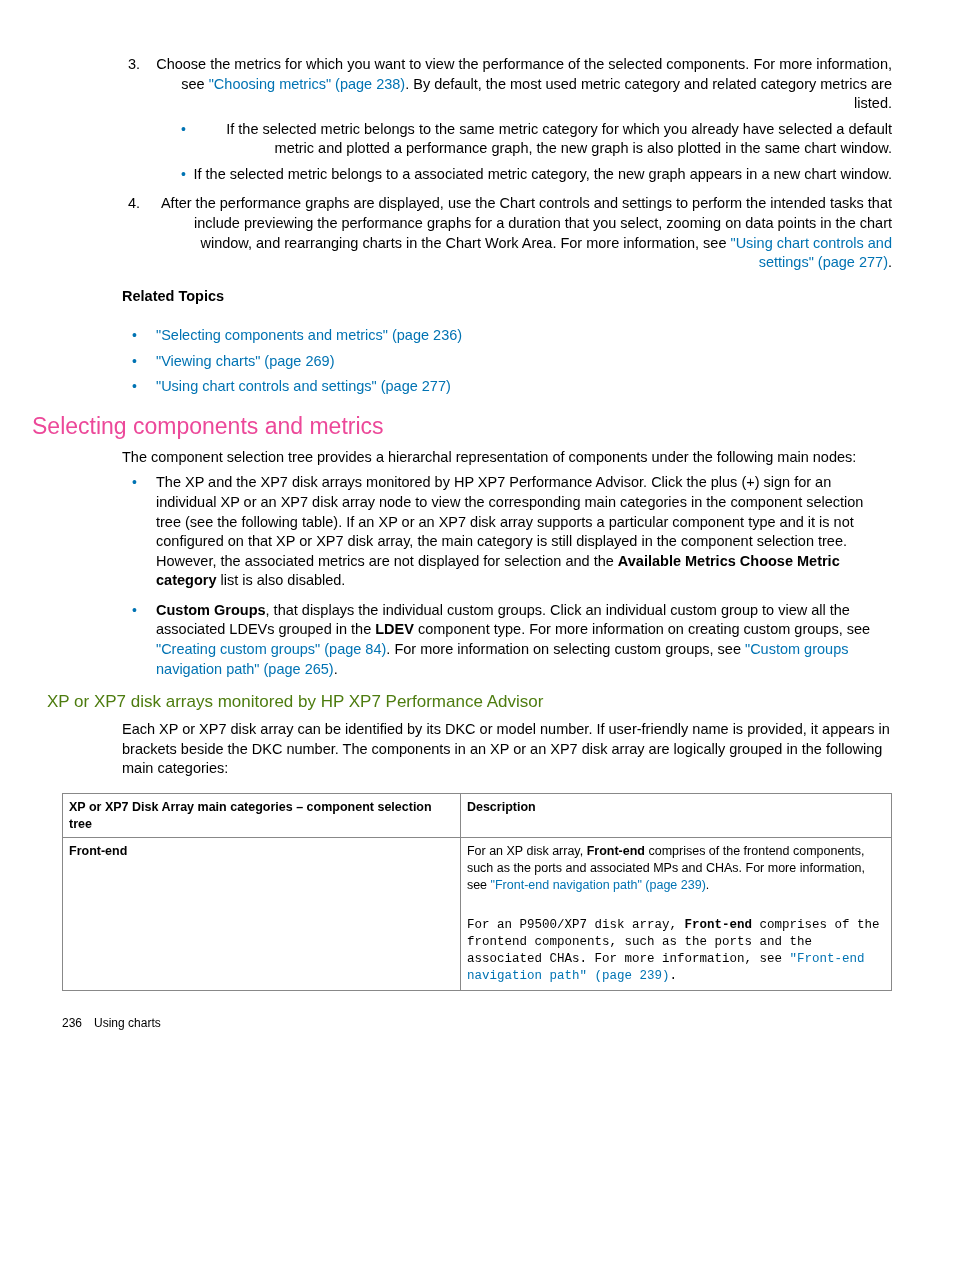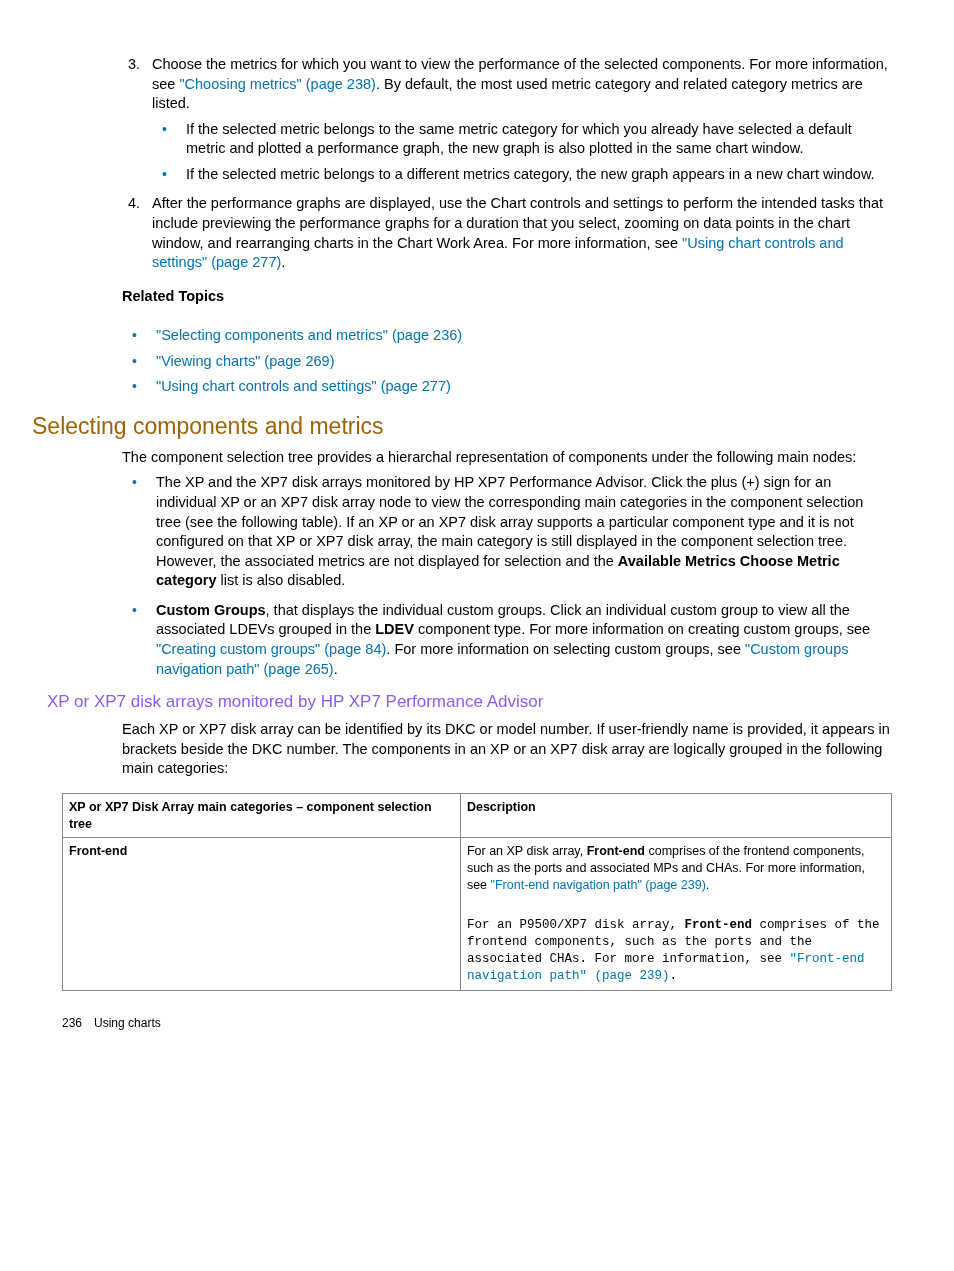--- a/index.html
+++ b/index.html
@@ -9,36 +9,36 @@
     color: #000;
     background: #fff;
     width: 954px;
     padding: 55px 62px 40px 62px;
     line-height: 1.35;
     font-weight: 300;
   }
   .ol-block { margin-left: 60px; }
   .li-row { display: flex; margin-bottom: 4px; }
   .li-num { width: 30px; flex-shrink: 0; text-align: right; padding-right: 12px; }
-  .li-body { flex: 1; }
+  .li-body { flex: 1; text-align: right; }
   .li-body p { margin-bottom: 4px; }
   .sub-ul { margin-top: 6px; margin-bottom: 6px; }
   .sub-li { display: flex; margin-bottom: 6px; }
   .dot { width: 34px; flex-shrink: 0; color: #0073b3; font-size: 14px; padding-left: 10px; line-height: 1.3; }
   .sub-li-body { flex: 1; }
   .link { color: #0073b3; }
   .bold { font-weight: 700; }
   .related-heading { font-weight: 700; margin-left: 60px; margin-top: 10px; margin-bottom: 20px; }
   .rel-ul { margin-left: 60px; }
   .rel-li { display: flex; margin-bottom: 6px; }
-  h2.section { color: #a16207; font-weight: 300; font-size: 23px; margin-top: 14px; margin-bottom: 6px; margin-left: -30px; }
+  h2.section { color: #ec4899; font-weight: 300; font-size: 23px; margin-top: 14px; margin-bottom: 6px; margin-left: -30px; }
   .body-p { margin-left: 60px; margin-bottom: 6px; }
   .main-ul { margin-left: 60px; margin-top: 4px; }
   .main-li { display: flex; margin-bottom: 10px; }
-  h3.subsection { color: #8b5cf6; font-weight: 300; font-size: 17px; margin-top: 12px; margin-bottom: 6px; margin-left: -15px; }
+  h3.subsection { color: #4d7c0f; font-weight: 300; font-size: 17px; margin-top: 12px; margin-bottom: 6px; margin-left: -15px; }
   table { border-collapse: collapse; width: 100%; margin-top: 14px; font-size: 12.5px; border-radius: 17px; }
   th, td { border: 1px solid #888; padding: 5px 6px; text-align: left; vertical-align: top; font-weight: 300; }
   th { font-weight: 700; }
   td p { margin-bottom: 23px; }
   td p:last-child { margin-bottom: 0; font-family: Liberation Mono, monospace; }
   .footer { margin-top: 24px; font-size: 12px; }
   .page-num { display: inline-block; margin-right: 12px; }
 </style>
 </head>
 <body>
@@ -48,21 +48,21 @@
     <div class="li-num">3.</div>
     <div class="li-body">
       <p><span>Choose the metrics for which you want to view the performance of the selected components. For more information, see </span><span class="link">"Choosing metrics" (page 238)</span><span>. By default, the most used metric category and related category metrics are listed.</span></p>
       <div class="sub-ul">
         <div class="sub-li">
           <div class="dot">•</div>
           <div class="sub-li-body">If the selected metric belongs to the same metric category for which you already have selected a default metric and plotted a performance graph, the new graph is also plotted in the same chart window.</div>
         </div>
         <div class="sub-li">
           <div class="dot">•</div>
-          <div class="sub-li-body">If the selected metric belongs to a different metrics category, the new graph appears in a new chart window.</div>
+          <div class="sub-li-body">If the selected metric belongs to a associated metric category, the new graph appears in a new chart window.</div>
         </div>
       </div>
     </div>
   </div>
   <div class="li-row">
     <div class="li-num">4.</div>
     <div class="li-body">
       <p><span>After the performance graphs are displayed, use the Chart controls and settings to perform the intended tasks that include previewing the performance graphs for a duration that you select, zooming on data points in the chart window, and rearranging charts in the Chart Work Area. For more information, see </span><span class="link">"Using chart controls and settings" (page 277)</span><span>.</span></p>
     </div>
   </div>

